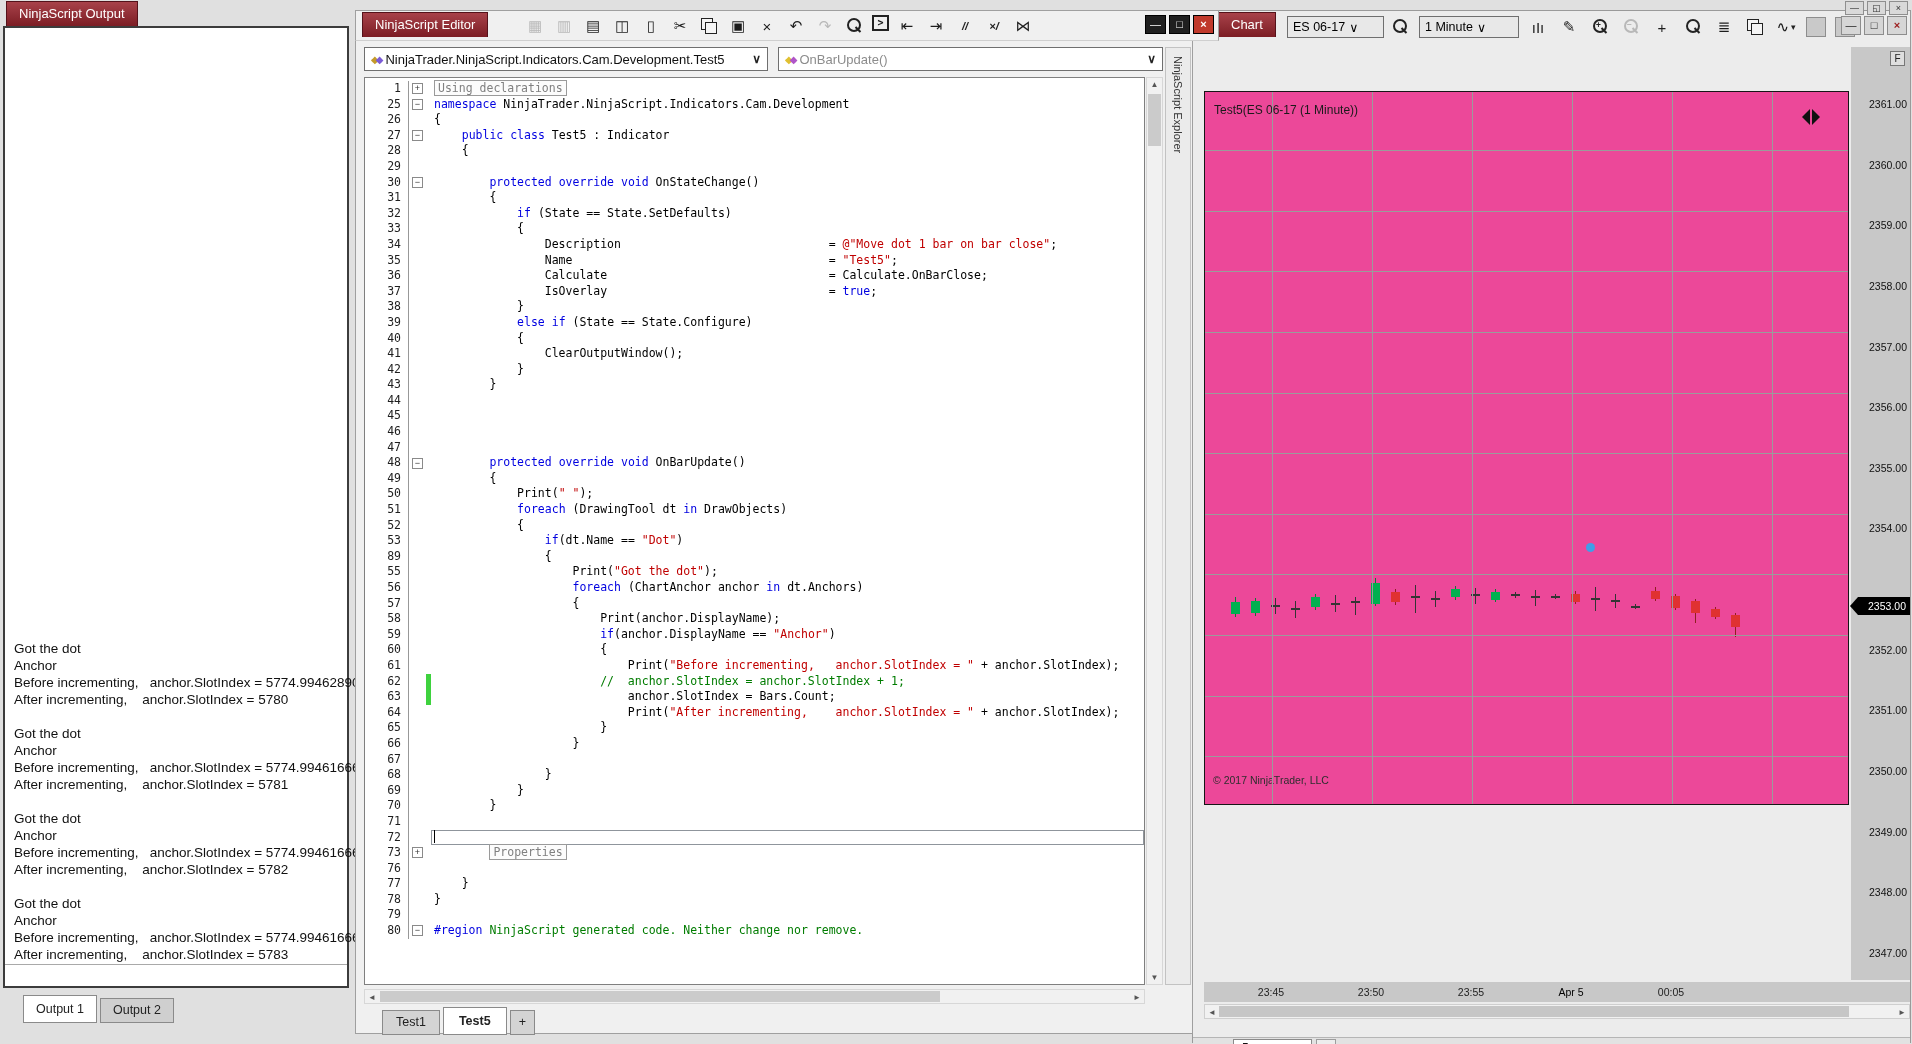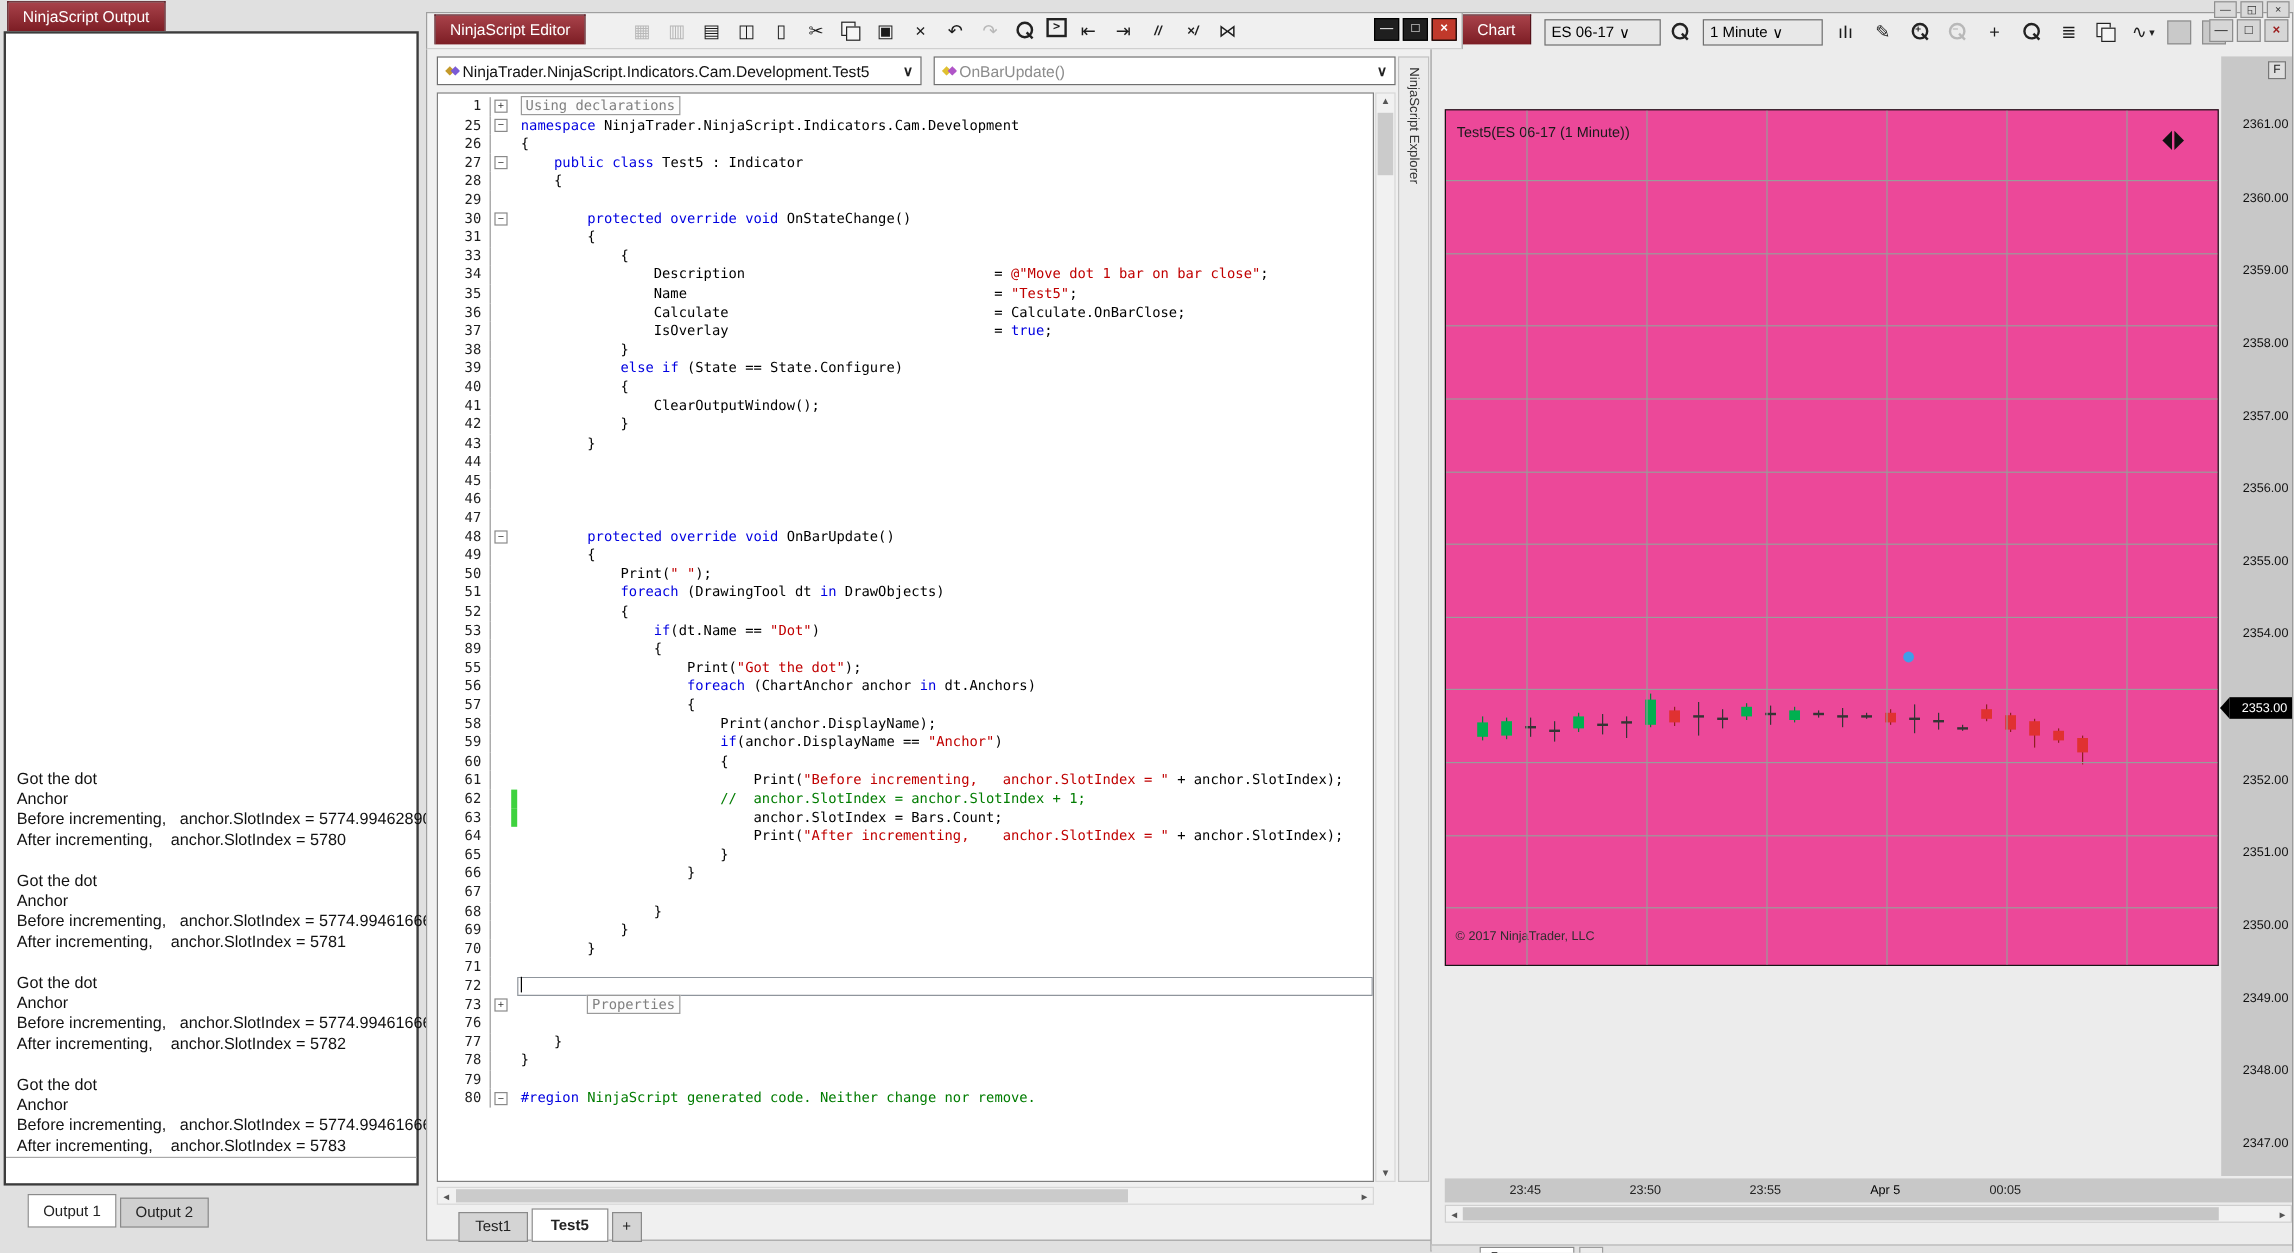--- a/index.html
+++ b/index.html
@@ -104,21 +104,21 @@
   #nt-logo::after { content:''; position:absolute; right:0; top:1px; border-top:8px solid transparent;
         border-bottom:8px solid transparent; border-left:8px solid #111; }
   #copyright { position:absolute; left:8px; bottom:18px; font-size:10.5px; color:#2e2e2e; }
   .wick { position:absolute; width:1px; }
   .body { position:absolute; width:9px; }
   .dash { position:absolute; width:9px; height:2px; }
   #chart-dot { position:absolute; width:9px; height:9px; border-radius:50%; }
   #paxis { position:absolute; left:658px; top:36px; width:59px; height:933px; background:#c8c8c8; }
   .plabel { position:absolute; right:3px; font-size:10.5px; color:#111; }
   #pmarker { position:absolute; right:0; width:52px; height:18px; background:#000; color:#fff; font-size:10.5px;
-             display:flex; align-items:center; justify-content:flex-end; padding-right:4px; }
+             display:flex; align-items:center; justify-content:flex-end; padding-right:4px;margin-top:16px; }
   #pmarker::before { content:''; position:absolute; left:-8px; top:0; border-top:9px solid transparent;
              border-bottom:9px solid transparent; border-right:8px solid #000; }
   #fscale { position:absolute; left:697px; top:40px; width:15px; height:15px; background:#dedede; border:1px solid #777;
             font-size:10px; line-height:13px; text-align:center; color:#222; }
   #taxis { position:absolute; left:11px; top:971px; width:706px; height:20px; background:#c8c8c8; }
   .tlabel { position:absolute; top:4px; transform:translateX(-50%); font-size:10.5px; color:#222; }
   .tlabel.bold { font-weight:normal; color:#000; }
   #ch-hscroll { position:absolute; left:11px; top:993px; width:706px; height:15px; background:#f1f1f1; border:1px solid #cfcfcf; }
   #ch-hscroll .left { left:3px; top:3px; } #ch-hscroll .right { right:3px; top:3px; }
   #ch-hscroll .thumb { position:absolute; top:1px; height:11px; left:14px; width:630px; background:#c6c6c6; }
@@ -195,20 +195,21 @@
   <div id="code">
       <div id="code-lines">
         <div class="crow"><span class="lnum">1</span><span class="foldcol"><span class="foldbox">+</span></span><span class="chg"></span><span class="ctext"><span class="colbox">Using declarations</span></span></div>
         <div class="crow"><span class="lnum">25</span><span class="foldcol"><span class="foldbox">−</span></span><span class="chg"></span><span class="ctext"><span class="tok-k">namespace</span><span class="tok-p"> NinjaTrader.NinjaScript.Indicators.Cam.Development</span></span></div>
         <div class="crow"><span class="lnum">26</span><span class="foldcol"></span><span class="chg"></span><span class="ctext"><span class="tok-p">{</span></span></div>
         <div class="crow"><span class="lnum">27</span><span class="foldcol"><span class="foldbox">−</span></span><span class="chg"></span><span class="ctext"><span class="tok-p">    </span><span class="tok-k">public</span><span class="tok-p"> </span><span class="tok-k">class</span><span class="tok-p"> Test5 : Indicator</span></span></div>
         <div class="crow"><span class="lnum">28</span><span class="foldcol"></span><span class="chg"></span><span class="ctext"><span class="tok-p">    {</span></span></div>
         <div class="crow"><span class="lnum">29</span><span class="foldcol"></span><span class="chg"></span><span class="ctext"></span></div>
         <div class="crow"><span class="lnum">30</span><span class="foldcol"><span class="foldbox">−</span></span><span class="chg"></span><span class="ctext"><span class="tok-p">        </span><span class="tok-k">protected</span><span class="tok-p"> </span><span class="tok-k">override</span><span class="tok-p"> </span><span class="tok-k">void</span><span class="tok-p"> OnStateChange()</span></span></div>
         <div class="crow"><span class="lnum">31</span><span class="foldcol"></span><span class="chg"></span><span class="ctext"><span class="tok-p">        {</span></span></div>
+        <div class="crow"><span class="lnum">32</span><span class="foldcol"></span><span class="chg"></span><span class="ctext"><span class="tok-p">            </span><span class="tok-k">if</span><span class="tok-p"> (State == State.SetDefaults)</span></span></div>
         <div class="crow"><span class="lnum">33</span><span class="foldcol"></span><span class="chg"></span><span class="ctext"><span class="tok-p">            {</span></span></div>
         <div class="crow"><span class="lnum">34</span><span class="foldcol"></span><span class="chg"></span><span class="ctext"><span class="tok-p">                Description                              = </span><span class="tok-s">@"Move dot 1 bar on bar close"</span><span class="tok-p">;</span></span></div>
         <div class="crow"><span class="lnum">35</span><span class="foldcol"></span><span class="chg"></span><span class="ctext"><span class="tok-p">                Name                                     = </span><span class="tok-s">"Test5"</span><span class="tok-p">;</span></span></div>
         <div class="crow"><span class="lnum">36</span><span class="foldcol"></span><span class="chg"></span><span class="ctext"><span class="tok-p">                Calculate                                = Calculate.OnBarClose;</span></span></div>
         <div class="crow"><span class="lnum">37</span><span class="foldcol"></span><span class="chg"></span><span class="ctext"><span class="tok-p">                IsOverlay                                = </span><span class="tok-k">true</span><span class="tok-p">;</span></span></div>
         <div class="crow"><span class="lnum">38</span><span class="foldcol"></span><span class="chg"></span><span class="ctext"><span class="tok-p">            }</span></span></div>
         <div class="crow"><span class="lnum">39</span><span class="foldcol"></span><span class="chg"></span><span class="ctext"><span class="tok-p">            </span><span class="tok-k">else</span><span class="tok-p"> </span><span class="tok-k">if</span><span class="tok-p"> (State == State.Configure)</span></span></div>
         <div class="crow"><span class="lnum">40</span><span class="foldcol"></span><span class="chg"></span><span class="ctext"><span class="tok-p">            {</span></span></div>
         <div class="crow"><span class="lnum">41</span><span class="foldcol"></span><span class="chg"></span><span class="ctext"><span class="tok-p">                ClearOutputWindow();</span></span></div>
         <div class="crow"><span class="lnum">42</span><span class="foldcol"></span><span class="chg"></span><span class="ctext"><span class="tok-p">            }</span></span></div>

